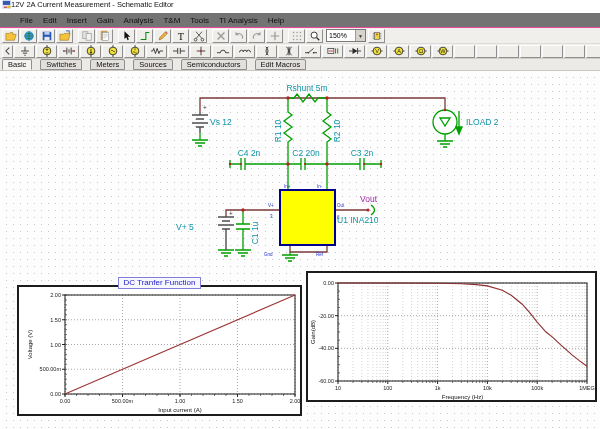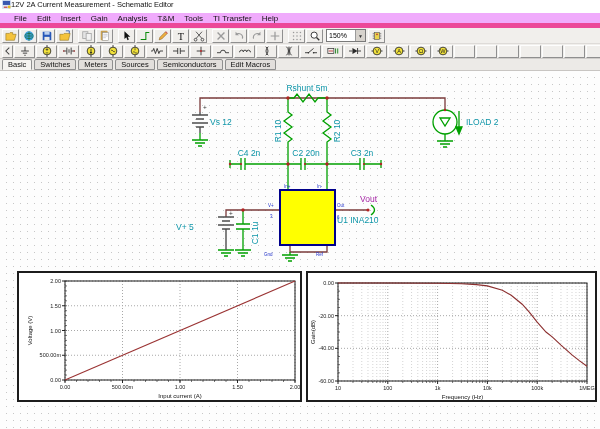--- a/index.html
+++ b/index.html
@@ -1,43 +1,43 @@
 <!DOCTYPE html>
 <html><head>
 <meta charset="utf-8">
 <style>
   html,body{margin:0;padding:0;width:600px;height:429px;overflow:hidden;
     font-family:"Liberation Sans",sans-serif;background:#fff;position:relative;}
   *{box-sizing:border-box;}
   
   .titlebar{height:13px;display:flex;align-items:flex-start;gap:0;padding-left:2px;
     background:#fff;font-size:7.5px;color:#111;white-space:nowrap;}
-  .menubar{height:15px;display:flex;align-items:center;background:#f0abfc;
-    font-size:8px;color:#111;padding-left:9px;border-bottom:5px solid #ec4899;}
+  .menubar{height:15px;display:flex;align-items:center;background:#737373;
+    font-size:8px;color:#111;padding-left:15px;border-bottom:1px solid #ec4899;}
   .menu-item{padding:1px 5px;cursor:default;}
   .toolbar{background:#f1efec;display:flex;align-items:center;padding:1px 2px;}
   #toolbar1{height:16px;border-bottom:1px solid #dedbd8;}
   #toolbar2{height:15px;border-bottom:1px solid #cfccc9;}
   .tbtn{width:17px;height:14px;display:flex;align-items:center;justify-content:center;
     border:1px solid;border-color:#fdfdfd #8f8f8f #8f8f8f #fdfdfd;background:#f0eeeb;margin-right:1px;}
   .tbtn svg{width:12px;height:12px;display:block;}
   .tsep{width:4px;height:14px;}
   .combo{width:40px;height:13px;border:1px solid #7a7a7a;background:#fff;display:flex;
     align-items:center;margin:0 2px;font-size:7px;}
   .combo .val{flex:1;padding-left:2px;}
   .combo .arrow{width:10px;height:11px;background:#d6d2cc;border-left:1px solid #9a9a9a;
     display:flex;align-items:center;justify-content:center;font-size:5px;color:#333;}
   .pbtn{width:21px;height:13px;display:flex;align-items:center;justify-content:center;
     border:1px solid;border-color:#fdfdfd #8f8f8f #8f8f8f #fdfdfd;background:#f0eeeb;margin-right:1px;flex:0 0 auto;}
   .pbtn.narrow{width:11px;}
   .pbtn svg{width:16px;height:12px;display:block;}
   
   .tabbar{height:12px;background:#eceae7;display:flex;align-items:flex-end;padding-left:2px;
     border-bottom:1px solid #c8c5c2;}
-  .tab{font-size:7.5px;line-height:9px;padding:0 5px 1px 5px;margin-right:2px;height:11px;
+  .tab{font-size:7.5px;line-height:9px;padding:0 5px 1px 5px;margin-right:8px;height:11px;
     border:1px solid #8f8f8f;border-radius:2px 2px 0 0;background:#e2dfdc;color:#111;}
   .tab.active{background:#f6f4f1;border-bottom-color:#f6f4f1;}
   
   #canvas{position:absolute;top:71px;left:0;width:600px;height:358px;background:#fdfdfd;
     background-image:radial-gradient(#c7c7c7 0.7px,transparent 0.8px);
     background-size:7px 7px;background-position:3px 3px;}
   #schematic{position:absolute;top:0;left:0;}
   
   .chart{position:absolute;}
   .chart-title-row{height:13px;text-align:center;margin-bottom:1px;}
@@ -60,21 +60,21 @@
 </div>
 
 <div class="menubar" id="menubar">
     <div class="menu-item">File</div>
     <div class="menu-item">Edit</div>
     <div class="menu-item">Insert</div>
     <div class="menu-item">Gain</div>
     <div class="menu-item">Analysis</div>
     <div class="menu-item">T&amp;M</div>
     <div class="menu-item">Tools</div>
-    <div class="menu-item">TI Transfer</div>
+    <div class="menu-item">TI Analysis</div>
     <div class="menu-item">Help</div>
   </div>
 
 <div class="toolbar" id="toolbar1">
     <div class="tbtn">
       <span>
         <svg viewBox="0 0 14 14">
           <path d="M1 12V4h4l1-1h3v2h4l-2 7z" fill="#f4c33c" stroke="#8a6a10" stroke-width=".6"></path>
         </svg>
       </span>
@@ -512,20 +512,21 @@
     <text x="268" y="136">V+</text>
     <text x="270" y="147">3</text>
     <text x="337" y="136">Out</text>
     <text x="337" y="148">6</text>
     <text x="264" y="185">Gnd</text>
     <text x="316" y="185">Ref</text>
   </g>
 </svg>
 
 <div class="chart" style="left:17px;top:200px;width:285px">
+  <div class="chart-title-row"><span class="chart-title">DC Tranfer Function</span></div>
   <div class="chart-box">
         <svg id="chart0" width="281" height="127" viewBox="0 0 281 127">
           <rect x="46" y="8" width="230" height="99" fill="#ffffff"></rect>
           <g stroke="#d4d4d4" stroke-dasharray="1 2"></g>
           <g stroke="#777">
             <line x1="46" y1="107" x2="46" y2="109"></line>
             <line x1="57.5" y1="107" x2="57.5" y2="109"></line>
             <line x1="69" y1="107" x2="69" y2="109"></line>
             <line x1="80.5" y1="107" x2="80.5" y2="109"></line>
             <line x1="92" y1="107" x2="92" y2="109"></line>

